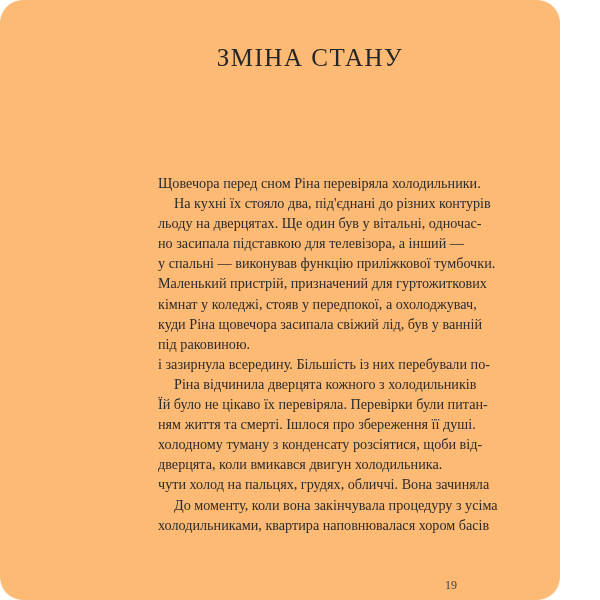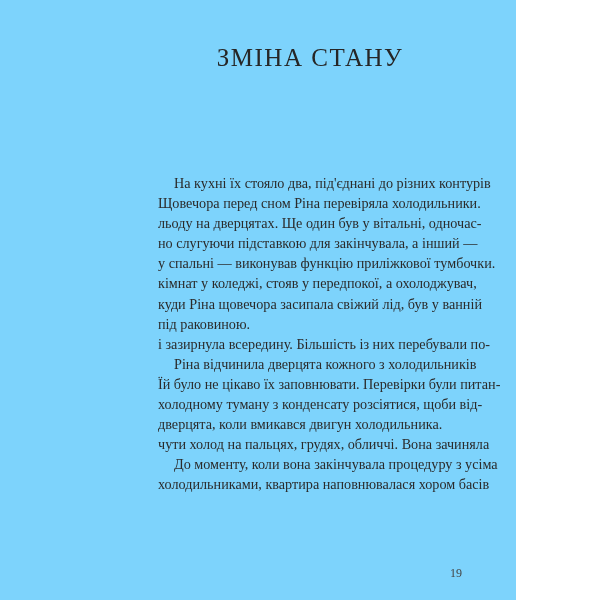--- a/index.html
+++ b/index.html
@@ -1,56 +1,58 @@
 <!DOCTYPE html>
 <html><head>
 <meta charset="utf-8">
 <style>
   html, body { margin: 0; padding: 0; }
   body {
     width: 600px; height: 600px; background: #ffffff; position: relative; overflow: hidden;
     font-family: "DejaVu Serif", "Liberation Serif", serif; color: #2a2a2a;
   }
-  .page { position: absolute; left: 0; top: 0; width: 516px; height: 600px; background: #7dd3fc; }
+  .page { position: absolute; left: 0; top: 0; width: 560px; height: 600px; background: #fdba74; border-radius: 23px; }
   .title {
     position: absolute; top: 44px; left: 158px; width: 304px; text-align: center;
     font-family: "Liberation Serif", "DejaVu Serif", serif;
     font-size: 25px; letter-spacing: 1.5px; color: #262626; font-weight: normal;
   }
   .body-text {
     position: absolute; top: 173px; left: 158px; width: 305px;
     font-family: "Liberation Serif", "DejaVu Serif", serif;
     font-size: 14.2px; line-height: 20.1px; color: #2b2b2b;
   }
   .line { white-space: nowrap; display: block; text-align: justify; text-align-last: justify; height: 20.1px; }
   .line.last { text-align-last: left; }
   .line.indent { padding-left: 16px; }
   .page-number {
-    position: absolute; top: 566px; left: 440px; width: 22px; text-align: right;
+    position: absolute; top: 578px; left: 440px; width: 22px; text-align: center;
     font-family: "Liberation Serif", "DejaVu Serif", serif; font-size: 12px; color: #444;
   }
 </style>
 </head>
 <body>
 
 <div class="page">
   <div class="title">ЗМІНА СТАНУ</div>
 
   <div class="body-text" id="body-text">
+      <span class="line last">Щовечора перед сном Ріна перевіряла холодильники.</span>
       <span class="line indent">На кухні їх стояло два, під'єднані до різних контурів</span>
-      <span class="line last">Щовечора перед сном Ріна перевіряла холодильники.</span>
       <span class="line">льоду на дверцятах. Ще один був у вітальні, одночас-</span>
-      <span class="line">но слугуючи підставкою для закінчувала, а інший —</span>
+      <span class="line">но засипала підставкою для телевізора, а інший —</span>
       <span class="line">у спальні — виконував функцію приліжкової тумбочки.</span>
+      <span class="line">Маленький пристрій, призначений для гуртожиткових</span>
       <span class="line">кімнат у коледжі, стояв у передпокої, а охолоджувач,</span>
       <span class="line">куди Ріна щовечора засипала свіжий лід, був у ванній</span>
       <span class="line last">під раковиною.</span>
       <span class="line">і зазирнула всередину. Більшість із них перебували по-</span>
       <span class="line indent">Ріна відчинила дверцята кожного з холодильників</span>
-      <span class="line">Їй було не цікаво їх заповнювати. Перевірки були питан-</span>
+      <span class="line">Їй було не цікаво їх перевіряла. Перевірки були питан-</span>
+      <span class="line last">ням життя та смерті. Ішлося про збереження її душі.</span>
       <span class="line">холодному туману з конденсату розсіятися, щоби від-</span>
       <span class="line last">дверцята, коли вмикався двигун холодильника.</span>
       <span class="line">чути холод на пальцях, грудях, обличчі. Вона зачиняла</span>
       <span class="line indent">До моменту, коли вона закінчувала процедуру з усіма</span>
       <span class="line">холодильниками, квартира наповнювалася хором басів</span>
     </div>
 
   <div class="page-number">19</div>
 </div>
 

